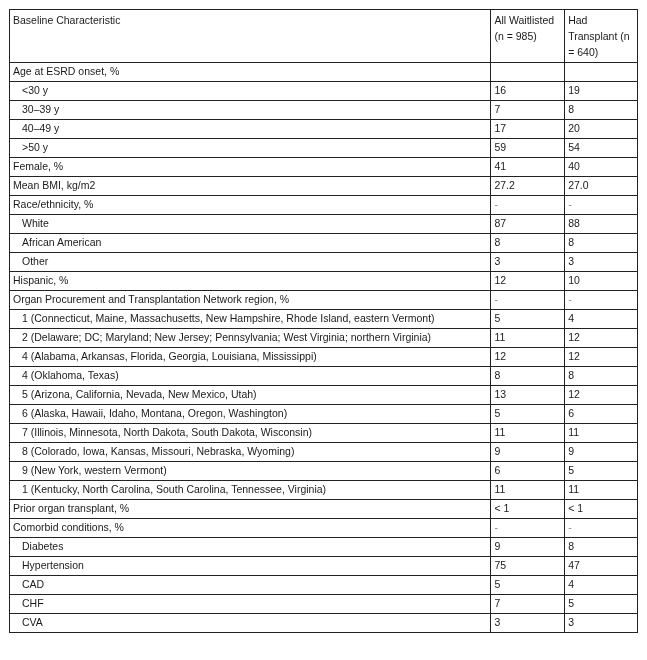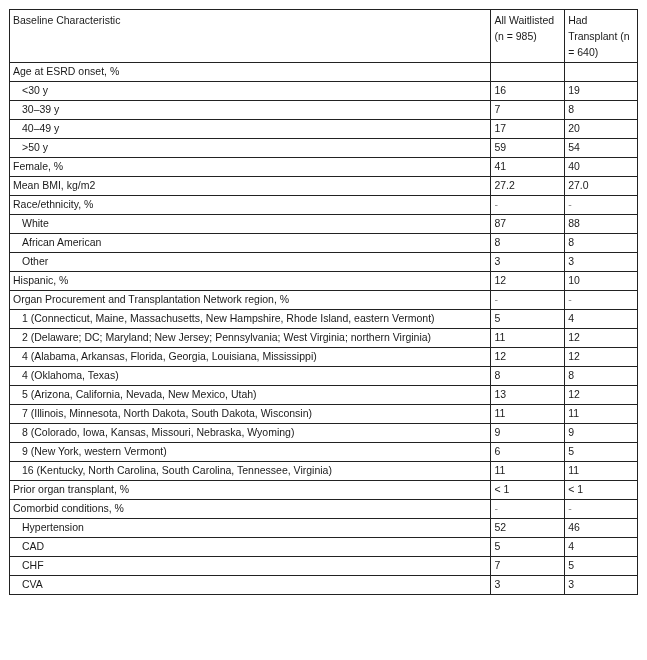--- a/index.html
+++ b/index.html
@@ -130,53 +130,63 @@
         <td class="indent">4 (Oklahoma, Texas)</td>
         <td>8</td>
         <td>8</td>
       </tr>
       <tr>
         <td class="indent">5 (Arizona, California, Nevada, New Mexico, Utah)</td>
         <td>13</td>
         <td>12</td>
       </tr>
       <tr>
+        <td class="indent">6 (Alaska, Hawaii, Idaho, Montana, Oregon, Washington)</td>
+        <td>5</td>
+        <td>6</td>
+      </tr>
+      <tr>
         <td class="indent">7 (Illinois, Minnesota, North Dakota, South Dakota, Wisconsin)</td>
         <td>11</td>
         <td>11</td>
       </tr>
       <tr>
         <td class="indent">8 (Colorado, Iowa, Kansas, Missouri, Nebraska, Wyoming)</td>
         <td>9</td>
         <td>9</td>
       </tr>
       <tr>
         <td class="indent">9 (New York, western Vermont)</td>
         <td>6</td>
         <td>5</td>
       </tr>
       <tr>
-        <td class="indent">16 (Kentucky, North Carolina, South Carolina, Tennessee, Virginia)</td>
+        <td class="indent">1 (Kentucky, North Carolina, South Carolina, Tennessee, Virginia)</td>
         <td>11</td>
         <td>11</td>
       </tr>
       <tr>
         <td>Prior organ transplant, %</td>
         <td>&lt; 1</td>
         <td>&lt; 1</td>
       </tr>
       <tr>
         <td>Comorbid conditions, %</td>
         <td class="dash">-</td>
         <td class="dash">-</td>
       </tr>
       <tr>
+        <td class="indent">Diabetes</td>
+        <td>9</td>
+        <td>8</td>
+      </tr>
+      <tr>
         <td class="indent">Hypertension</td>
-        <td>52</td>
-        <td>46</td>
+        <td>75</td>
+        <td>47</td>
       </tr>
       <tr>
         <td class="indent">CAD</td>
         <td>5</td>
         <td>4</td>
       </tr>
       <tr>
         <td class="indent">CHF</td>
         <td>7</td>
         <td>5</td>

